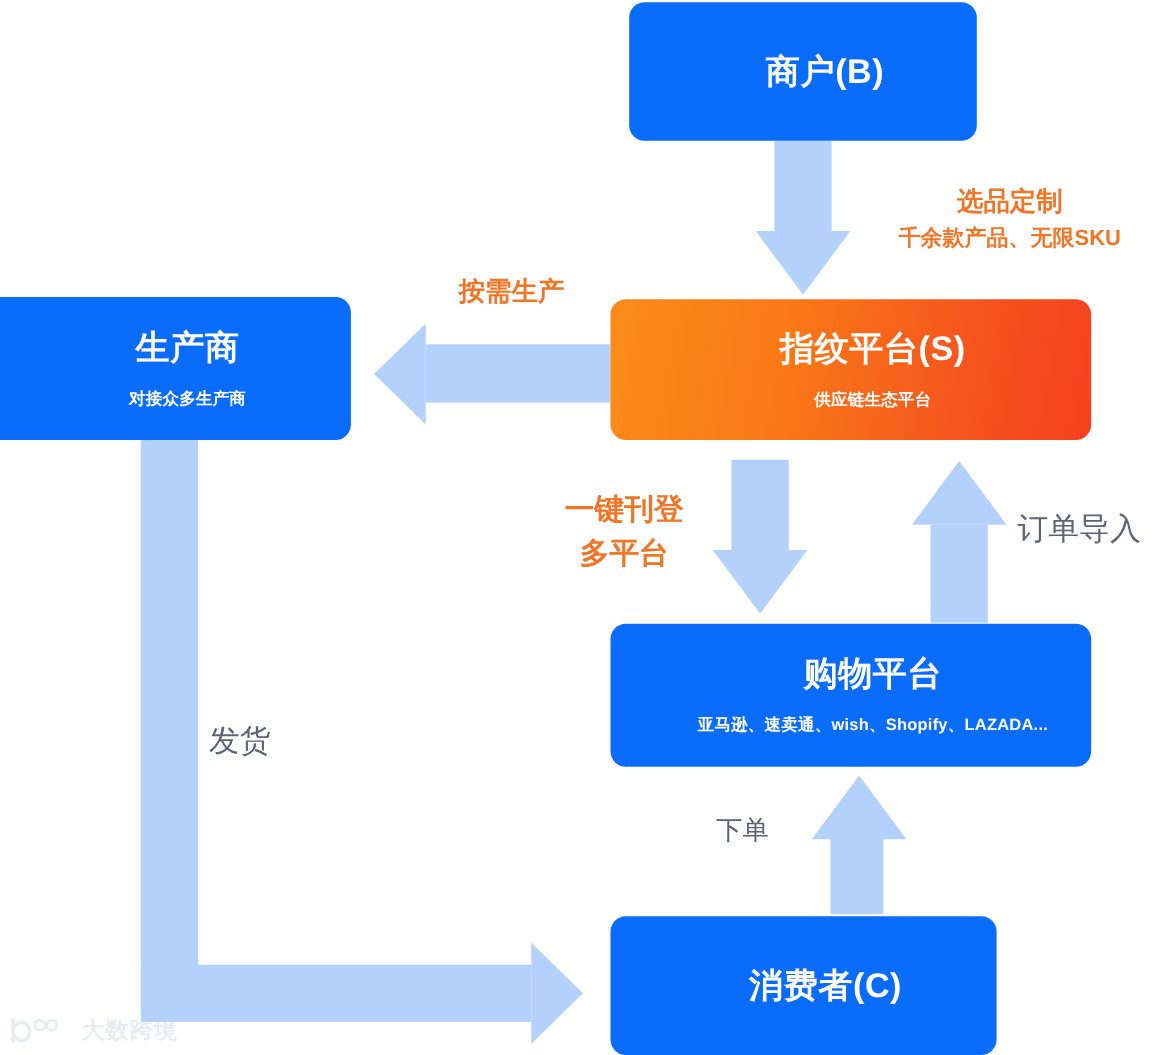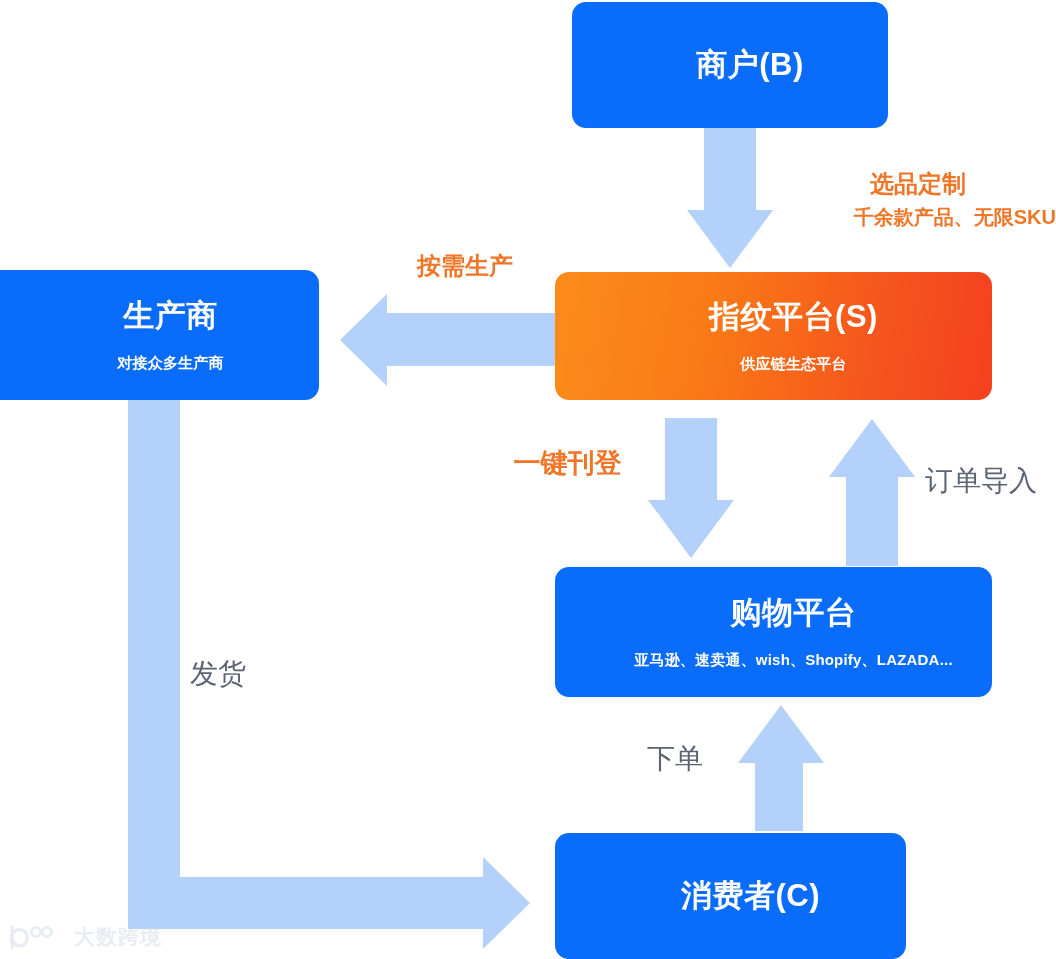--- a/index.html
+++ b/index.html
@@ -98,32 +98,33 @@
     <div class="title">购物平台</div>
     <div class="sub">亚马逊、速卖通、wish、Shopify、LAZADA...</div>
   </div>
 
   <div class="node blue" style="left:555px;top:833px;width:351px;height:126px;">
     <div class="title">消费者(C)</div>
   </div>
 
   <div class="label orange-txt" style="left:780px;top:168px;width:276px;">
     <div style="font-size:24px;font-family:Liberation Serif, serif;">选品定制</div>
-    <div style="font-size:20px;margin-top:4px;text-align:right;">千余款产品、无限SKU</div>
+    <div style="font-size:20px;margin-top:4px;">千余款产品、无限SKU</div>
   </div>
 
   <div class="label orange-txt" style="left:370px;top:250px;width:190px;font-size:24px;">按需生产</div>
 
   <div class="label orange-txt" style="left:480px;top:445px;width:175px;">
     <div style="font-size:27px;">一键刊登</div>
+    <div style="font-size:27px;margin-top:4px;">多平台</div>
   </div>
 
   <div class="label gray-txt" style="left:925px;top:462px;width:160px;font-size:28px;text-align:left;">订单导入</div>
 
-  <div class="label gray-txt" style="left:625px;top:740px;width:100px;font-size:28px;">下单</div>
+  <div class="label gray-txt" style="left:625px;top:740px;width:100px;font-size:24px;">下单</div>
 
   <div class="label gray-txt" style="left:190px;top:655px;width:100px;font-size:28px;text-align:left;">发货</div>
 
   <div id="watermark">
     <svg class="wm-logo" width="46" height="26" viewBox="0 0 46 26">
       <path d="M4 3 L4 23" stroke="#ccd7e4" stroke-width="3.2" fill="none" stroke-linecap="round"></path>
       <path d="M4 14 C4 6, 12 3, 17 8 C21 12, 19 22, 12 22 C8 22, 5 19, 4 15" stroke="#ccd7e4" stroke-width="3.2" fill="none" stroke-linecap="round"></path>
       <circle cx="28" cy="8" r="4.6" stroke="#ccd7e4" stroke-width="2.6" fill="none"></circle>
       <circle cx="39" cy="8" r="4.6" stroke="#ccd7e4" stroke-width="2.6" fill="none"></circle>
     </svg>

